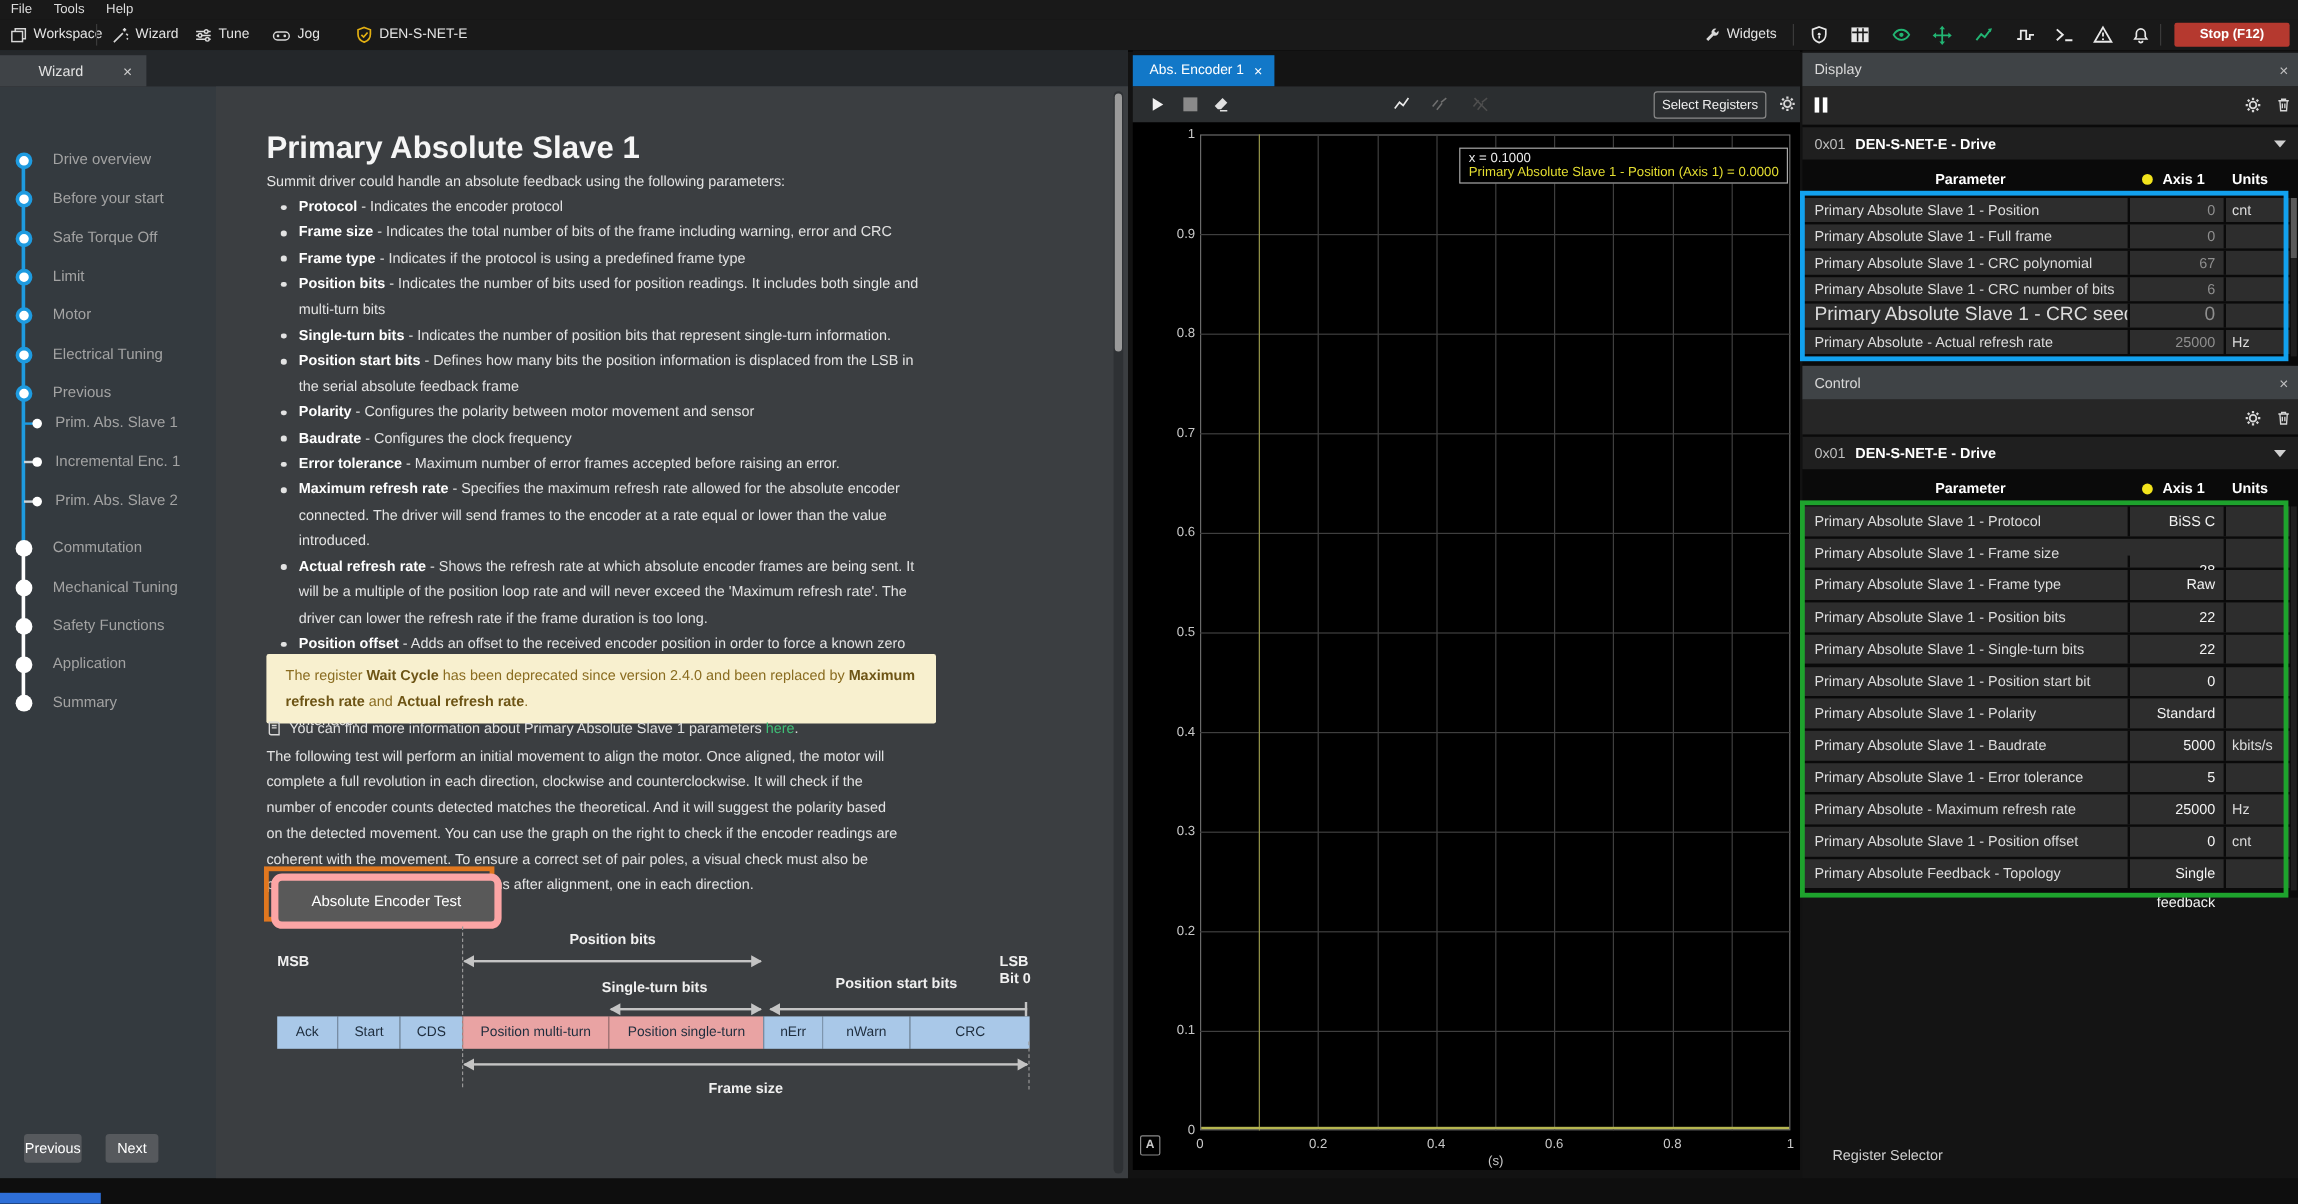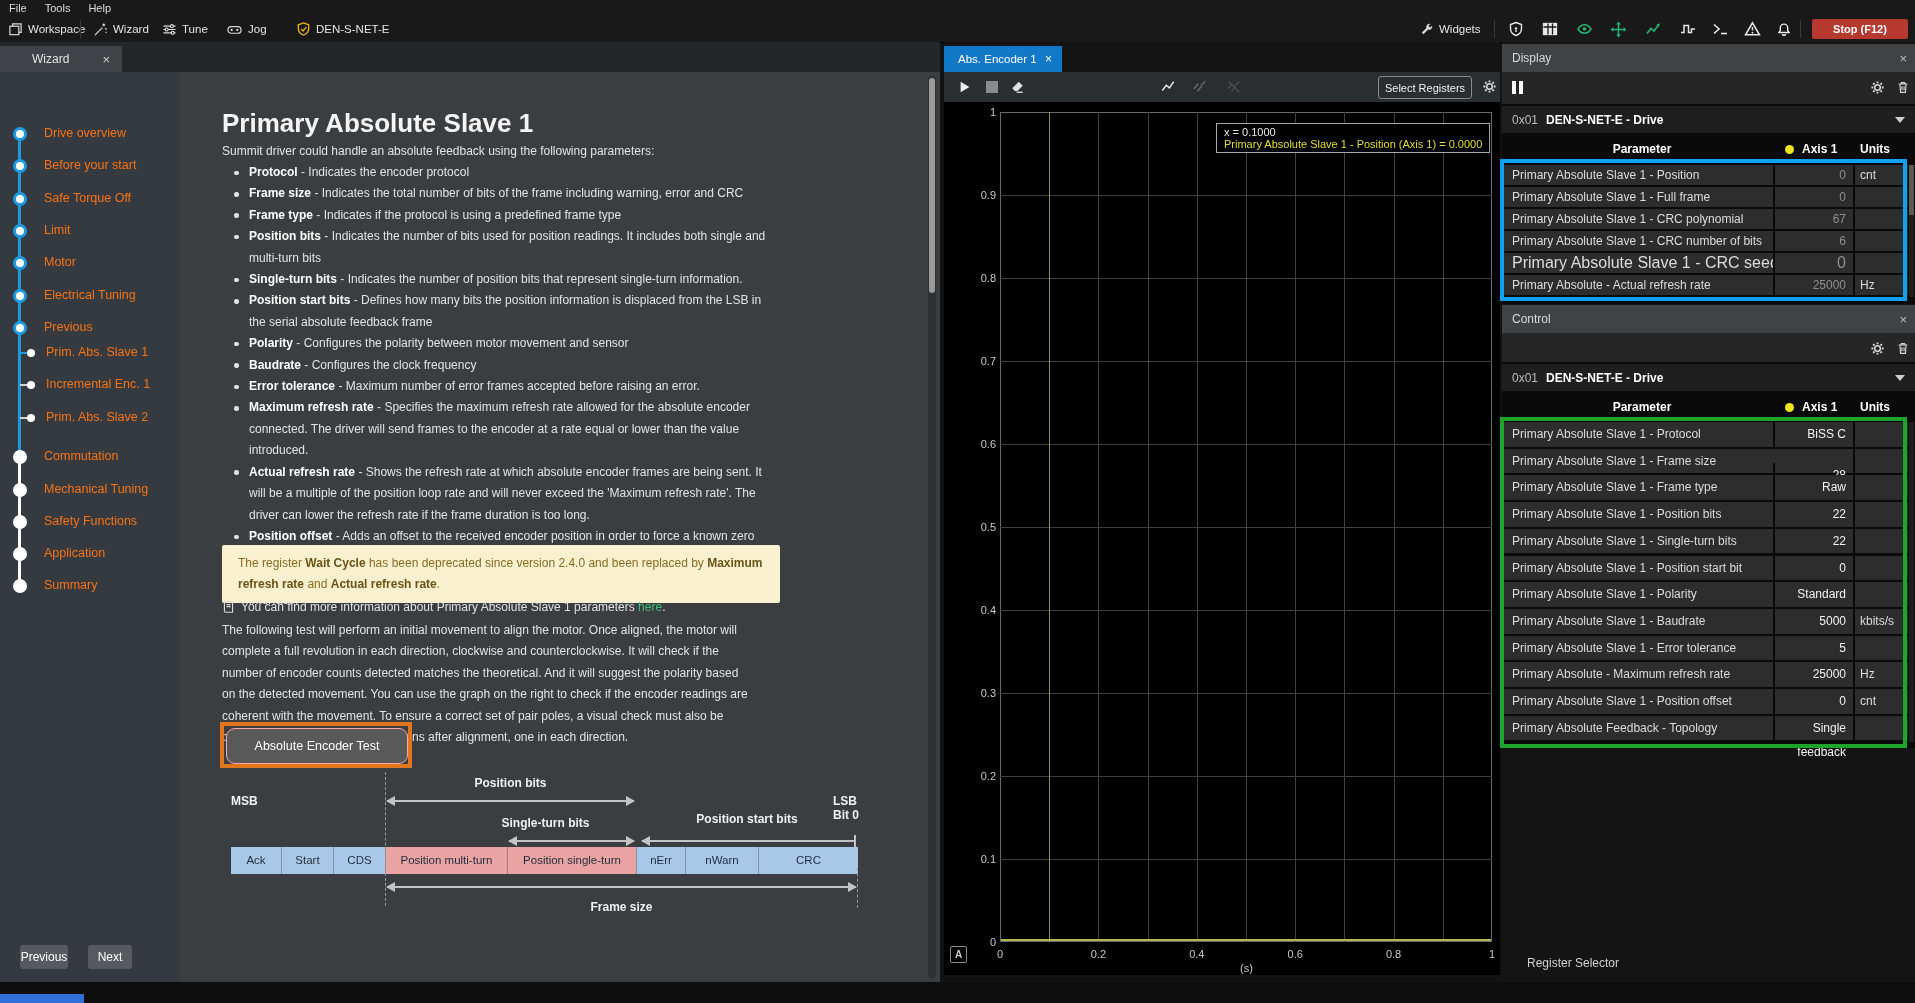--- a/index.html
+++ b/index.html
@@ -18,37 +18,37 @@
   
   #wizard-panel{left:0;top:42px;width:940px;height:940px;background:#343a3f;}
   #wizard-tabbar{position:absolute;left:0;top:0;width:940px;height:30px;background:#24272a;}
   #wizard-tab{position:absolute;left:0;top:4px;width:122px;height:26px;background:#3f4347;color:#e2e2e2;
               font-size:12px;display:flex;align-items:center;}
   #wizard-tab .lbl{margin-left:32px;}
   #wizard-tab .x{margin-left:auto;margin-right:12px;color:#cfcfcf;font-size:13px;}
   #wizard-content{position:absolute;left:180px;top:30px;width:760px;height:910px;background:#3b3e41;}
   #wiz-scroll{position:absolute;left:928px;top:34px;width:8px;height:902px;background:#2e3134;border-radius:4px;}
   #wiz-thumb{position:absolute;left:929px;top:36px;width:6px;height:215px;background:#9a9a9a;border-radius:3px;}
-  .step-label{position:absolute;font-size:12.5px;color:#f97316;white-space:nowrap;}
+  .step-label{position:absolute;font-size:12.5px;color:#a3a3a3;white-space:nowrap;}
   .nav-line{position:absolute;left:18px;width:3px;}
   
   #page-title{left:222px;top:66px;font-size:26px;font-weight:bold;color:#f5f5f5;}
   #intro{left:222px;top:102px;font-size:12px;color:#e3e3e3;}
   #bullets{position:absolute;left:230px;top:120px;width:545px;margin:0;padding:0;list-style:none;}
   #bullets li{position:relative;padding-left:19px;line-height:21.4px;font-size:12px;color:#e3e3e3;}
   #bullets li::before{content:"";position:absolute;left:4px;top:8.6px;width:4.5px;height:4.5px;border-radius:50%;background:#e3e3e3;}
   #bullets b, #note b{color:#fff;}
   #note{left:222px;top:503px;width:526px;background:#f8f0cf;border-radius:2px;padding:8px 16px;
         font-size:12px;line-height:21px;color:#8a6c20;}
   #note b{color:#6d5415;}
   #info-line{left:222px;top:558px;font-size:12px;color:#e0e0e0;display:flex;align-items:center;gap:6px;}
   #info-line a{color:#3fbf77;text-decoration:none;}
   #paragraph{left:222px;top:578px;width:528px;font-size:12px;line-height:21.4px;color:#e3e3e3;}
   #test-annotation{left:220px;top:680px;width:192px;height:46px;border:4px solid #e0771f;box-sizing:border-box;}
-  #test-btn{left:226px;top:686px;width:180px;height:34px;background:#595959;border:1px solid #fca5a5;border-radius:9px;
+  #test-btn{left:226px;top:686px;width:180px;height:34px;background:#595959;border:6px solid #fca5a5;border-radius:9px;
             color:#fff;font-size:12.5px;display:flex;align-items:center;justify-content:center;}
   
   #diagram{left:0;top:726px;width:940px;height:200px;}
   .dlab{position:absolute;font-size:12px;font-weight:bold;color:#f0f0f0;text-align:center;}
   .arr{position:absolute;height:2px;background:#c4c4c4;}
   .ah{position:absolute;top:-4px;width:0;height:0;}
   .ah.l{left:-1px;border-top:5px solid transparent;border-bottom:5px solid transparent;border-right:9px solid #c4c4c4;}
   .ah.r{right:-1px;border-top:5px solid transparent;border-bottom:5px solid transparent;border-left:9px solid #c4c4c4;}
   .endbar{position:absolute;right:0;top:-5px;width:2px;height:12px;background:#c4c4c4;}
   .dash{position:absolute;width:0;border-left:1px dashed #979797;}

